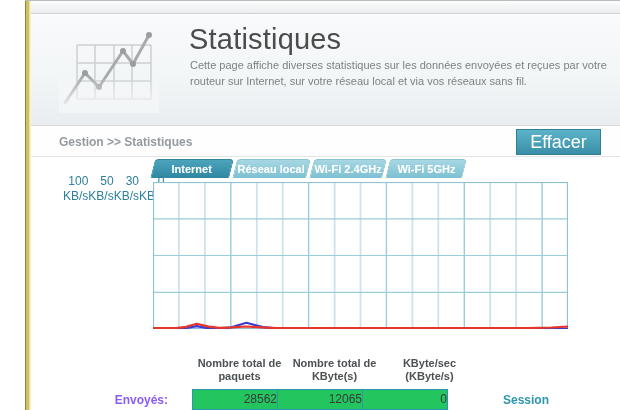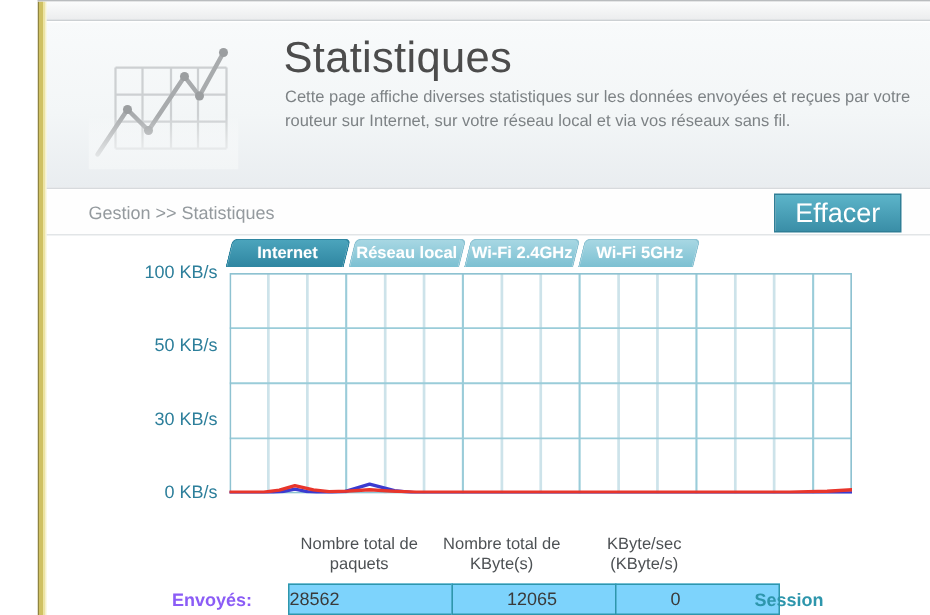--- a/index.html
+++ b/index.html
@@ -34,21 +34,21 @@
   .page-desc{
     position:absolute; left:165px; top:57px; width:430px;
     font-size:11px; line-height:1.45; color:#7d8285;
   }
 
   .crumb-row{
     position:absolute; left:6px; right:6px; top:126px; height:30px;
     background:#fefefe; border-bottom:1px solid #e2e5e7;
   }
   .breadcrumb{
-    position:absolute; left:28px; top:8px; font-size:12px; color:#949a9e;
+    position:absolute; left:28px; top:8px; font-size:12px; color:#949a9e;font-weight:bold;
   }
   .clear-btn{
     position:absolute; right:38px; top:2px; width:85px; height:26px;
     background:linear-gradient(180deg,#5cb4c9,#3a8ea7);
     border:1px solid #2f7e96; color:#ffffff; font-size:18px;
     font-family:"Liberation Sans", sans-serif; cursor:pointer;
   }
 
   
   .tab-bar{ position:absolute; left:130px; top:158px; height:19px; display:flex; }
@@ -69,47 +69,48 @@
     white-space:nowrap; text-shadow:0 0 1px rgba(255,255,255,0.25);
   }
   .tab:nth-child(1){ width:79px; }
   .tab:nth-child(2){ width:74px; }
   .tab:nth-child(3){ width:73px; }
   .tab:nth-child(4){ width:77px; }
 
   
   .y-ticks{
     position:absolute; left:38px; top:173px; width:82px; height:162px;
-    display:flex; flex-direction:column; justify-content:space-between;
+    display:flex; flex-direction:row; justify-content:space-between;
   }
   .y-ticks div{ text-align:right; font-size:12px; color:#2d7f9b; height:15px; line-height:15px; }
   .plot{
     position:absolute; left:128px; top:181px; width:415px; height:147px;
     background:#ffffff;
   }
   .plot svg{ display:block; width:415px; height:147px; }
 
   
   .tbl-headers{
     position:absolute; left:167px; top:349px; width:285px; height:37px;
     display:flex;
+    font-weight:bold;
   }
   .tbl-headers div{
     width:95px; display:flex; align-items:flex-end; justify-content:center;
     text-align:center; font-size:11px; color:#4d5154; line-height:1.25;
     white-space:pre-line; padding-bottom:3px;
   }
   .row-label{
     position:absolute; left:50px; top:392px; width:93px; text-align:right;
     font-size:12px; font-weight:bold; color:#8b5cf6;
   }
   .tbl-row{ position:absolute; left:167px; top:388px; display:flex; }
   .tbl-row .cell{
-    width:110px; height:21px; border:1px solid #2e96ac; background:#7dd3fc;
-    text-align:left; font-size:12px; color:#3a3a3a; line-height:19px;
+    width:86px; height:21px; border:1px solid #2e96ac; background:#22c55e;
+    text-align:right; font-size:12px; color:#3a3a3a; line-height:19px;
   }
   .tbl-row .cell + .cell{ margin-left:-1px;padding-left:36px; }
   .session-label{
     position:absolute; left:478px; top:392px;
     font-size:12px; font-weight:bold; color:#2e96ac;
   }
 </style>
 </head>
 <body>
 

